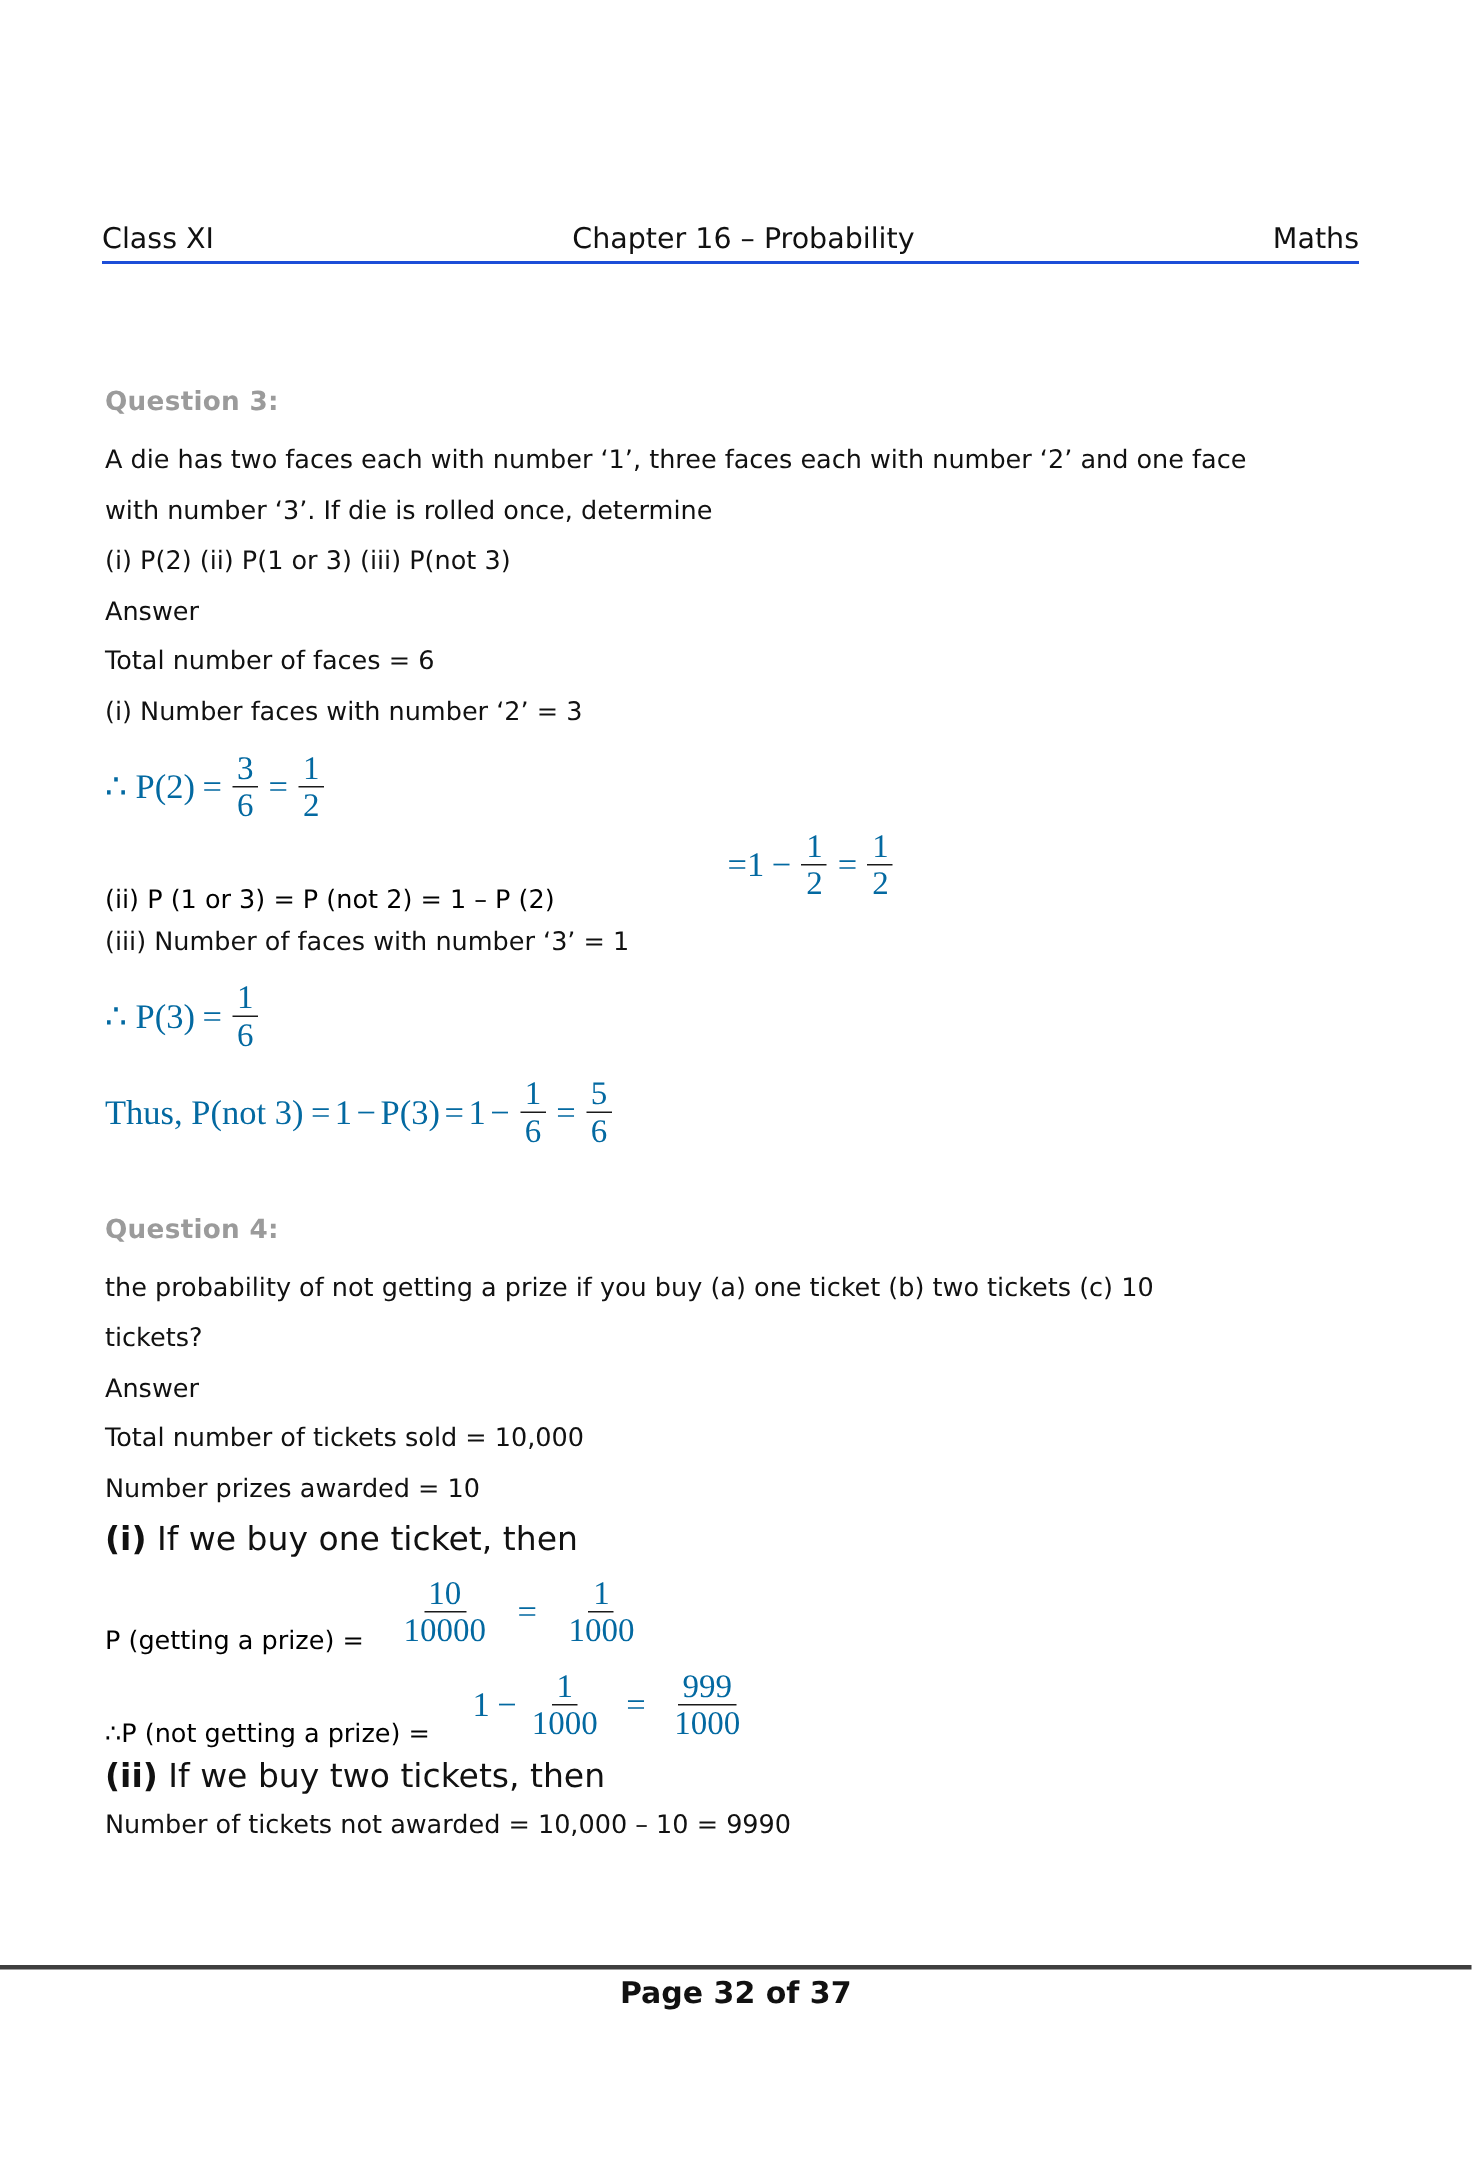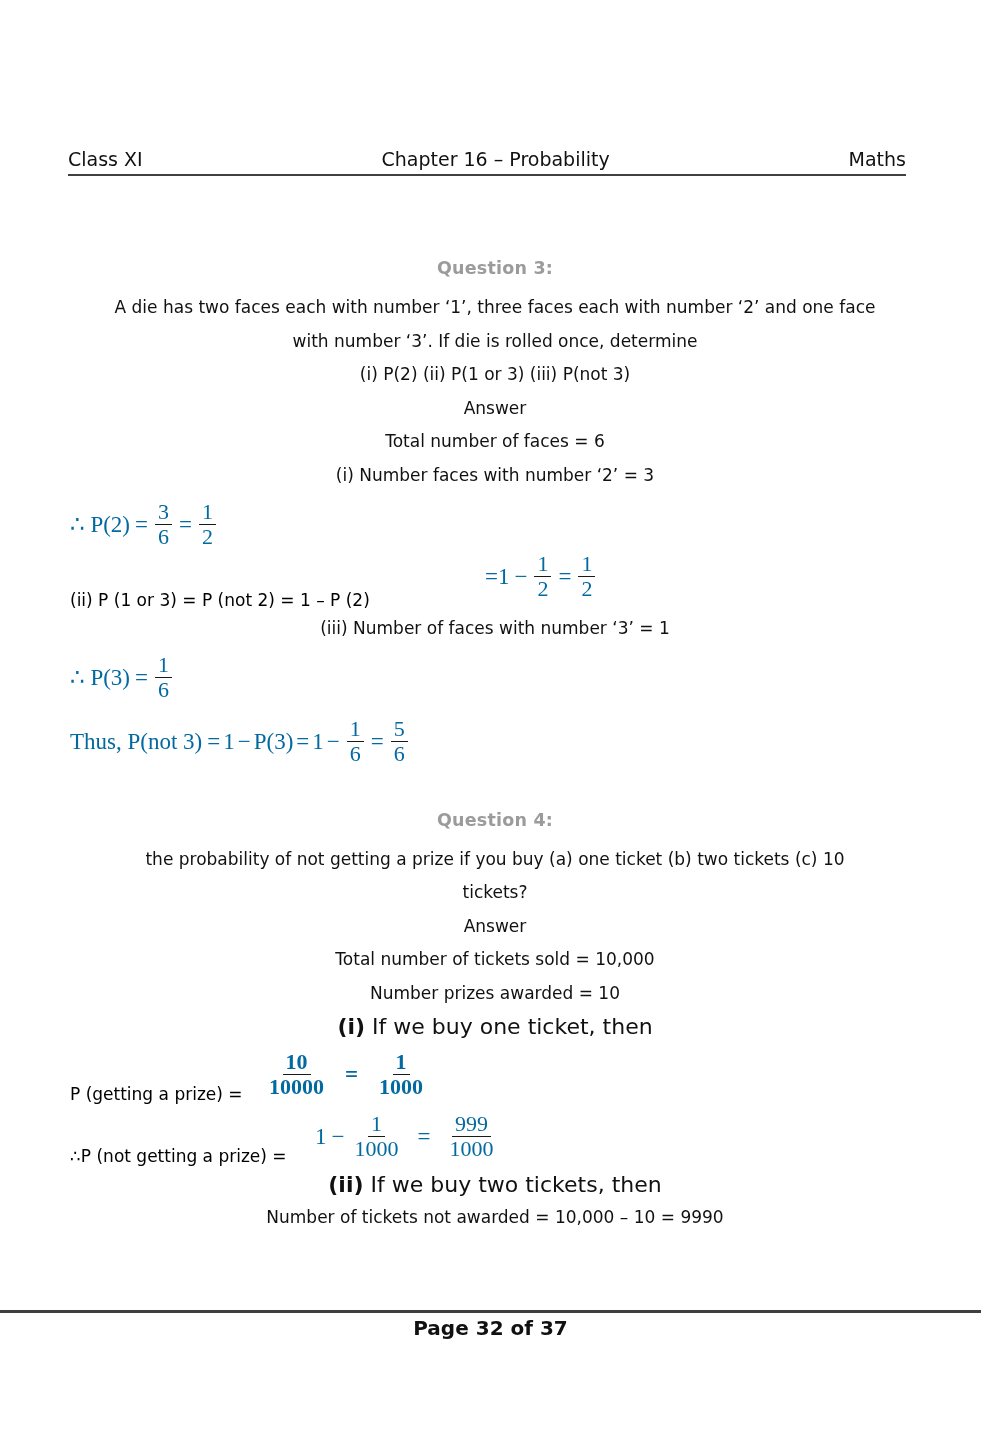--- a/index.html
+++ b/index.html
@@ -21,38 +21,37 @@
     width: 981px;
     height: 1442px;
   }
 
   
   .page-header {
     position: absolute;
     left: 68px;
     top: 148px;
     width: 838px;
-    border-bottom: 2px solid #404040;
+    border-bottom: 2px solid #1d4ed8;
     padding-bottom: 4px;
     display: flex;
     align-items: baseline;
     font-size: 19px;
     color: #111111;
   }
   .hdr-left   { flex: 0 0 auto; }
   .hdr-center { flex: 1 1 auto; text-align: center; }
   .hdr-right  { flex: 0 0 auto; }
 
   
   .content {
     position: absolute;
     left: 70px;
     top: 258px;
     width: 850px;
-    text-align: center;
   }
 
   .q-heading {
     font-size: 17.5px;
     font-weight: bold;
     color: #9b9b9b;
     letter-spacing: 0.2px;
     margin: 0 0 12px 0;
     line-height: 1.2;
   }
@@ -255,21 +254,21 @@
       <div class="para">Answer</div>
       <div class="para">Total number of tickets sold = 10,000</div>
       <div class="para">Number prizes awarded = 10</div>
 
       <div class="line">
         <b class="inline-bold">(i)</b><span> If we buy one ticket, then</span>
       </div>
 
       <div class="mixed-row" style="height: 62px;">
         <span class="txt">P (getting a prize) = </span>
-        <span class="math raised" style="left: 192px; bottom: 8px; font-weight: bold;">
+        <span class="math raised" style="left: 192px; bottom: 8px;">
           <span class="frac">
             <span class="num">10</span>
             <span class="den">10000</span>
           </span>
           <span class="op" style="margin:0 14px;">=</span>
           <span class="frac">
             <span class="num">1</span>
             <span class="den">1000</span>
           </span>
         </span>

